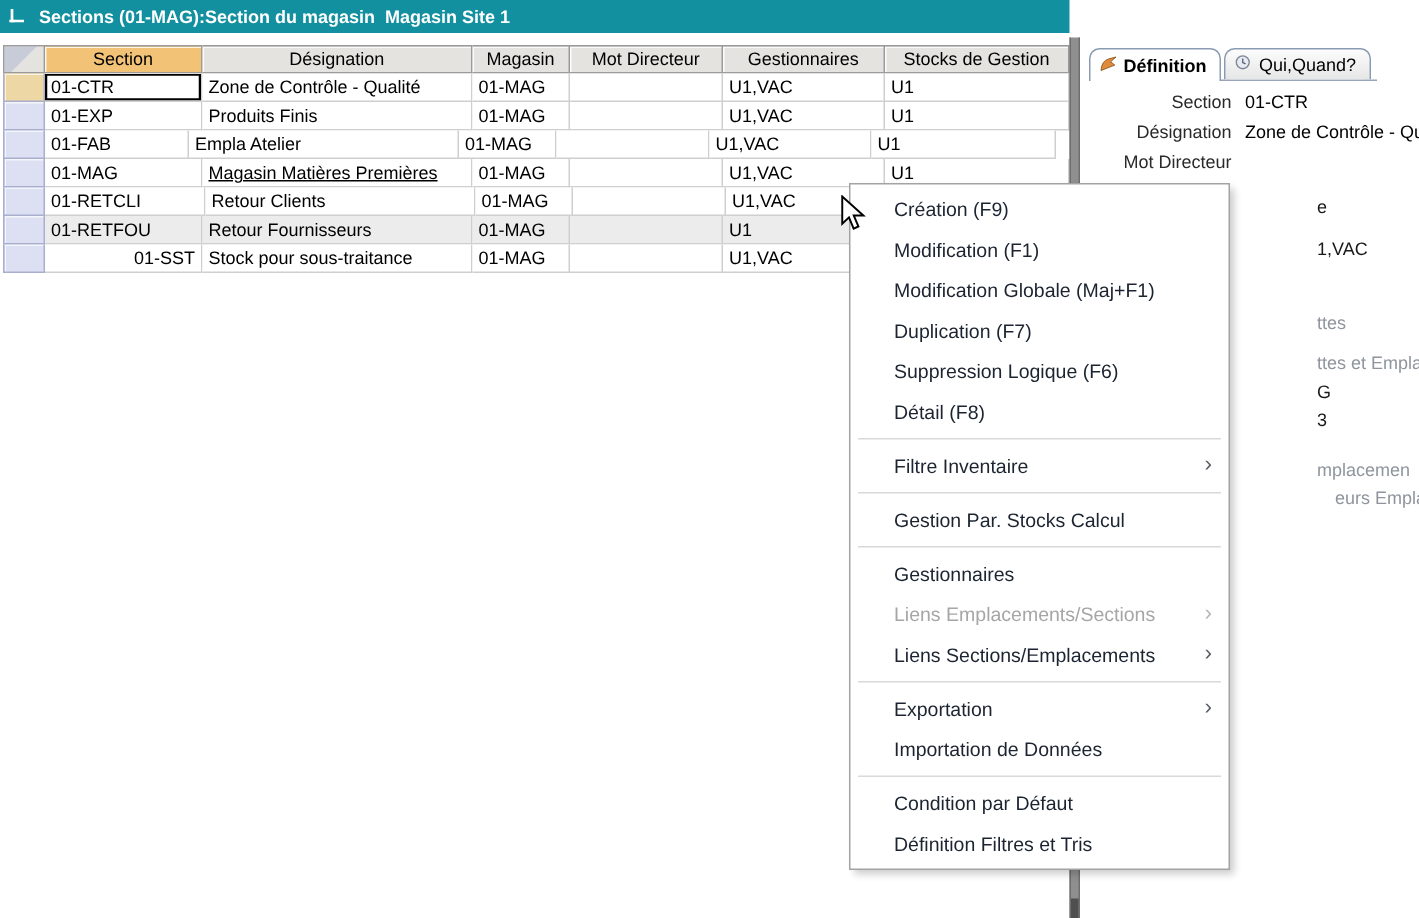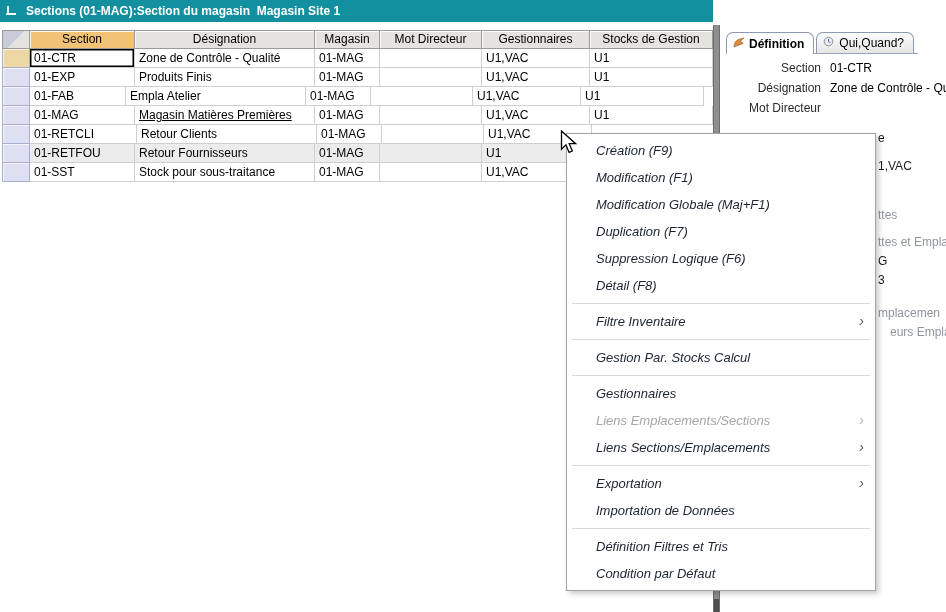--- a/index.html
+++ b/index.html
@@ -69,23 +69,23 @@
   .fields { position:absolute; left:722px; top:58px; width:224px; }
   .frow { display:flex; height:20px; align-items:center; font-size:12px; }
   .flabel { width:108px; text-align:right; padding-right:9px; color:#2a2a2a; white-space:nowrap; }
   .fvalue { flex:1; white-space:nowrap; overflow:hidden; color:#000; }
   .frags { position:absolute; left:878px; top:0; width:68px; height:612px; }
   .frag { position:absolute; left:0; font-size:12px; white-space:nowrap; color:#1a1a1a; }
   .frag.muted { color:#8f959d; }
 
   
   .cmenu {
-    position:absolute; left:566px; top:133px; width:310px;
+    position:absolute; left:566px; top:122px; width:254px;
     background:#fff; border:1px solid #a3a3a3; padding:3px 0;
-    box-shadow:3px 3px 5px rgba(0,0,0,.2); z-index:50;font-style:italic;
+    box-shadow:3px 3px 5px rgba(0,0,0,.2); z-index:50;
   }
   .mitem {
     position:relative; height:27px; line-height:27px;
     padding-left:29px; padding-right:24px; font-size:13px; color:#1b2430;
     white-space:nowrap; overflow:hidden;
   }
   .mitem.disabled { color:#a6a6a6; }
   .mitem .marrow {
     position:absolute; right:11px; top:0; font-size:15px; color:#5a5f66; line-height:26px;
   }
@@ -168,21 +168,21 @@
         <div class="selcell"></div>
         <div class="dcell shaded" style="width: 105px;">01-RETFOU</div>
         <div class="dcell shaded" style="width: 180px;">Retour Fournisseurs</div>
         <div class="dcell shaded" style="width: 65px;">01-MAG</div>
         <div class="dcell shaded" style="width: 102px;"></div>
         <div class="dcell shaded" style="width: 108px;">U1</div>
         <div class="dcell shaded" style="width: 123px;"></div>
       </div>
       <div class="trow">
         <div class="selcell"></div>
-        <div class="dcell" style="width: 105px;">01-SST</div>
+        <div class="dcell" style="width: 105px; text-align: right;">01-SST</div>
         <div class="dcell" style="width: 180px;">Stock pour sous-traitance</div>
         <div class="dcell" style="width: 65px;">01-MAG</div>
         <div class="dcell" style="width: 102px;"></div>
         <div class="dcell" style="width: 108px;">U1,VAC</div>
         <div class="dcell" style="width: 123px;"></div>
       </div>
     </div>
 </div>
 
 <div class="splitter">
@@ -246,21 +246,21 @@
     <div class="msep"></div>
     <div class="mitem"><span>Gestion Par. Stocks Calcul</span></div>
     <div class="msep"></div>
     <div class="mitem"><span>Gestionnaires</span></div>
     <div class="mitem disabled"><span>Liens Emplacements/Sections</span><span class="marrow">›</span></div>
     <div class="mitem"><span>Liens Sections/Emplacements</span><span class="marrow">›</span></div>
     <div class="msep"></div>
     <div class="mitem"><span>Exportation</span><span class="marrow">›</span></div>
     <div class="mitem"><span>Importation de Données</span></div>
     <div class="msep"></div>
+    <div class="mitem"><span>Condition par Défaut</span></div>
     <div class="mitem"><span>Définition Filtres et Tris</span></div>
-    <div class="mitem"><span>Condition par Défaut</span></div>
   </div>
 
 <div class="cursor">
   <svg width="19" height="25" viewBox="0 0 19 25">
     <path d="M1.5 1 L1.5 19.2 L6 14.9 L9.1 22.4 L12.3 21 L9.2 13.7 L15.6 13.7 Z" fill="#ffffff" stroke="#000000" stroke-width="1.3"></path>
   </svg>
 </div>
 
 </body></html>

